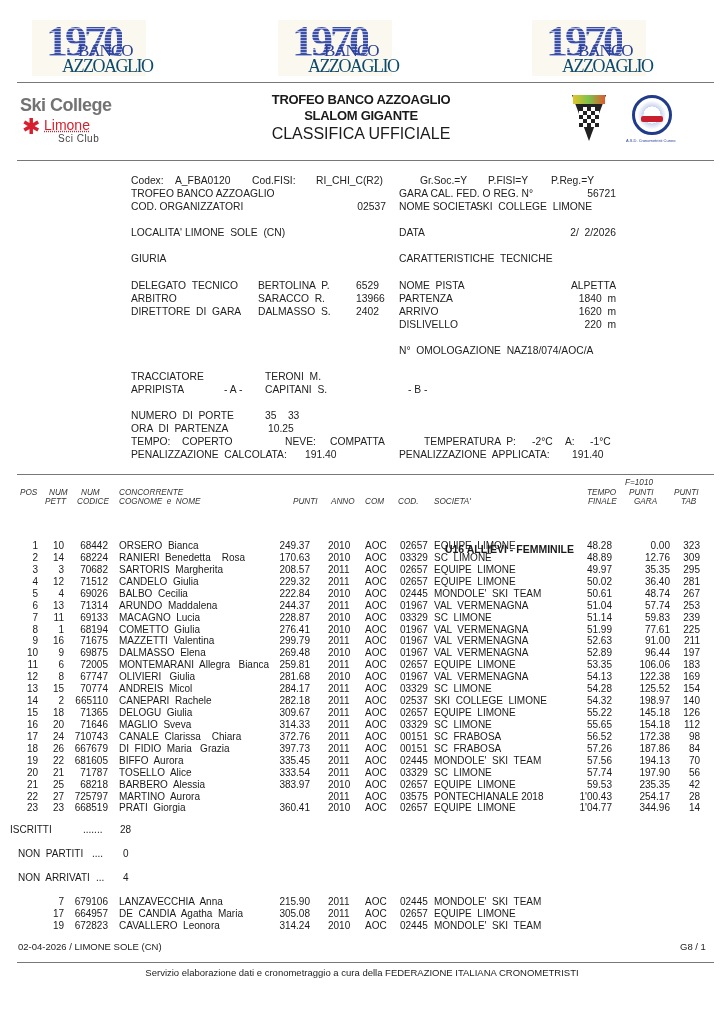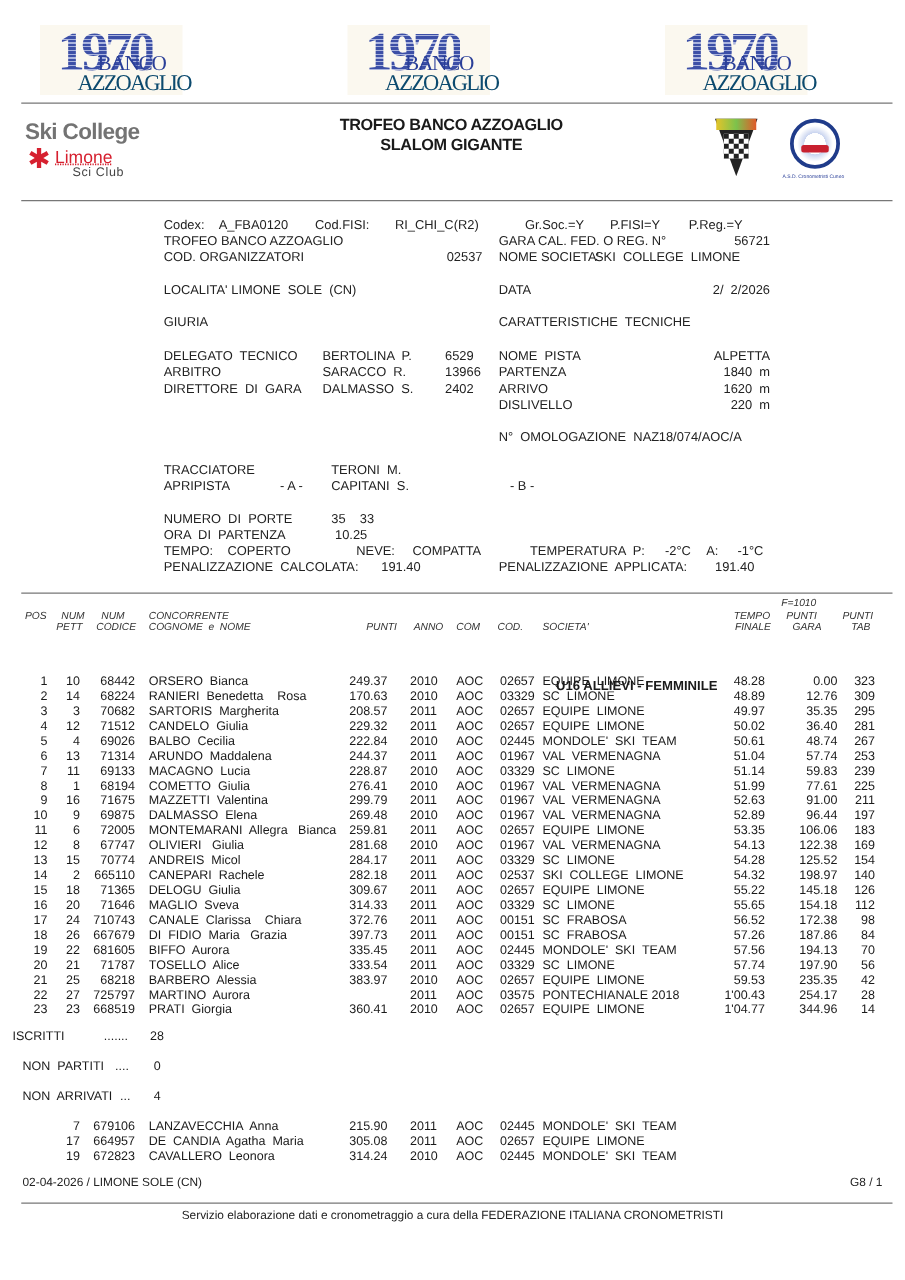--- a/index.html
+++ b/index.html
@@ -85,20 +85,21 @@
 <div class="ski-logo">
   <span class="t1">Ski College</span>
   <span class="flake">✱</span>
   <span class="t2">Limone</span>
   <span class="t3">Sci Club</span>
 </div>
 
 <div class="title-block">
   <div class="l1">TROFEO BANCO AZZOAGLIO</div>
   <div class="l2">SLALOM GIGANTE</div>
+  <div class="l3">CLASSIFICA UFFICIALE</div>
 </div>
 
 <div class="fis-logo"></div>
 <div class="fis-logo-top"></div>
 <div class="fis-check"></div>
 <div class="crono-logo">
     <div class="band"></div>
   </div>
 <div class="crono-cap">A.S.D. Cronometristi Cuneo</div>
 

